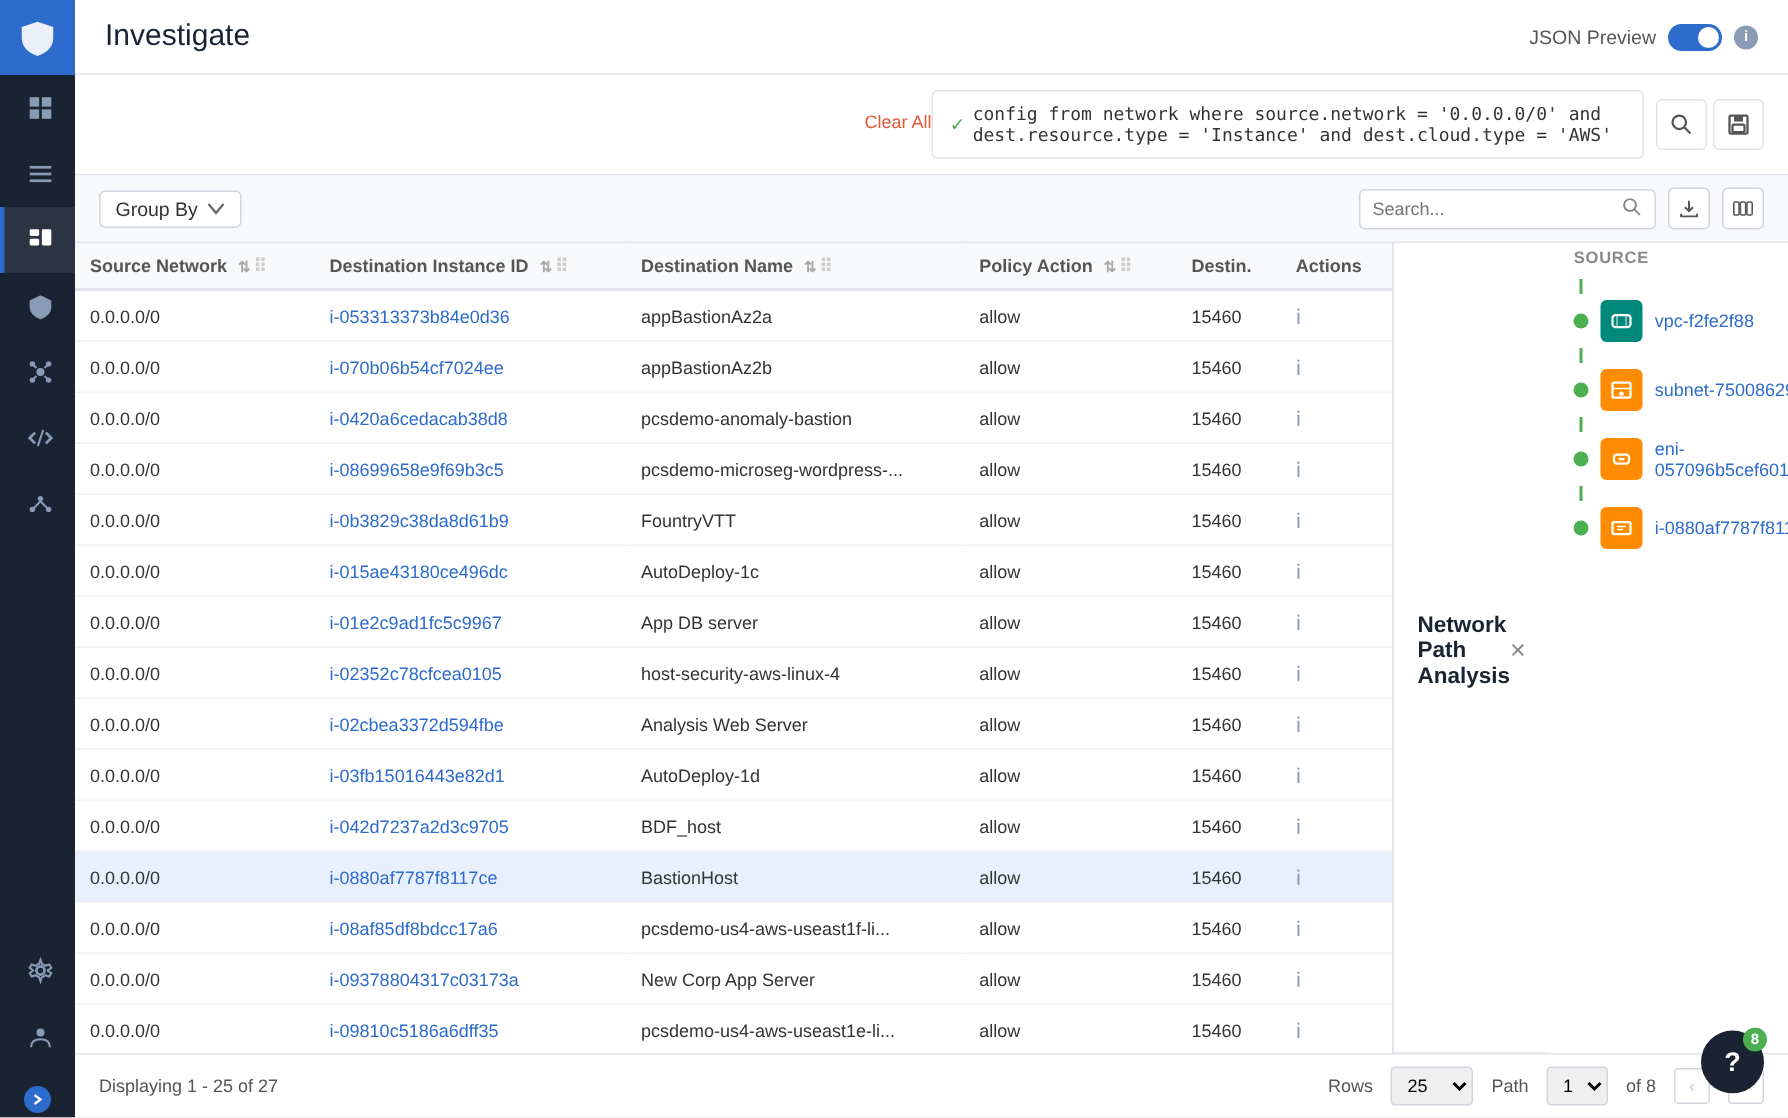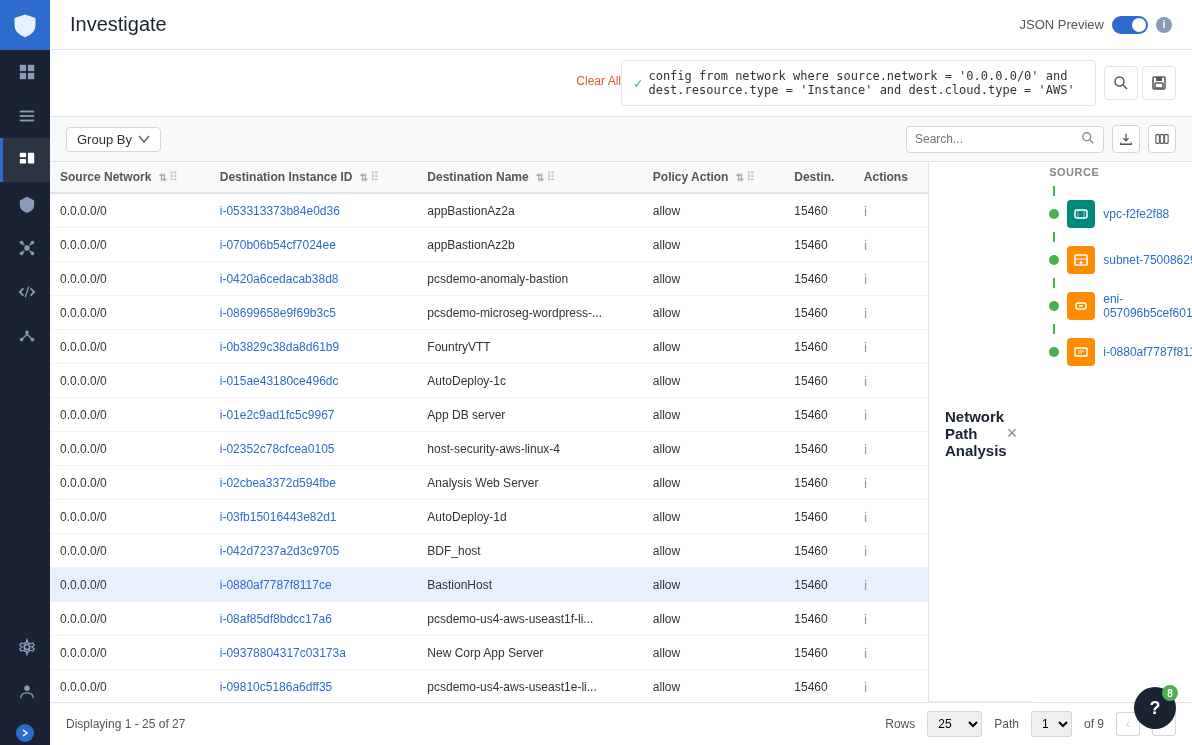--- a/index.html
+++ b/index.html
@@ -479,21 +479,21 @@
       <select class="page-select">
         <option>25</option>
         <option>50</option>
         <option>100</option>
       </select>
       <span>Path</span>
       <select class="page-select">
         <option>1</option>
         <option>2</option>
       </select>
-      <span>of 9</span>
+      <span>of 8</span>
       <div class="page-nav-btn disabled">‹</div>
       <div class="page-nav-btn">›</div>
     </div>
 
   </div>
 </div>
 
 <div class="help-bubble" style="position:fixed;bottom:16px;right:16px;">
   <span>?</span>
   <div class="help-badge">8</div>

